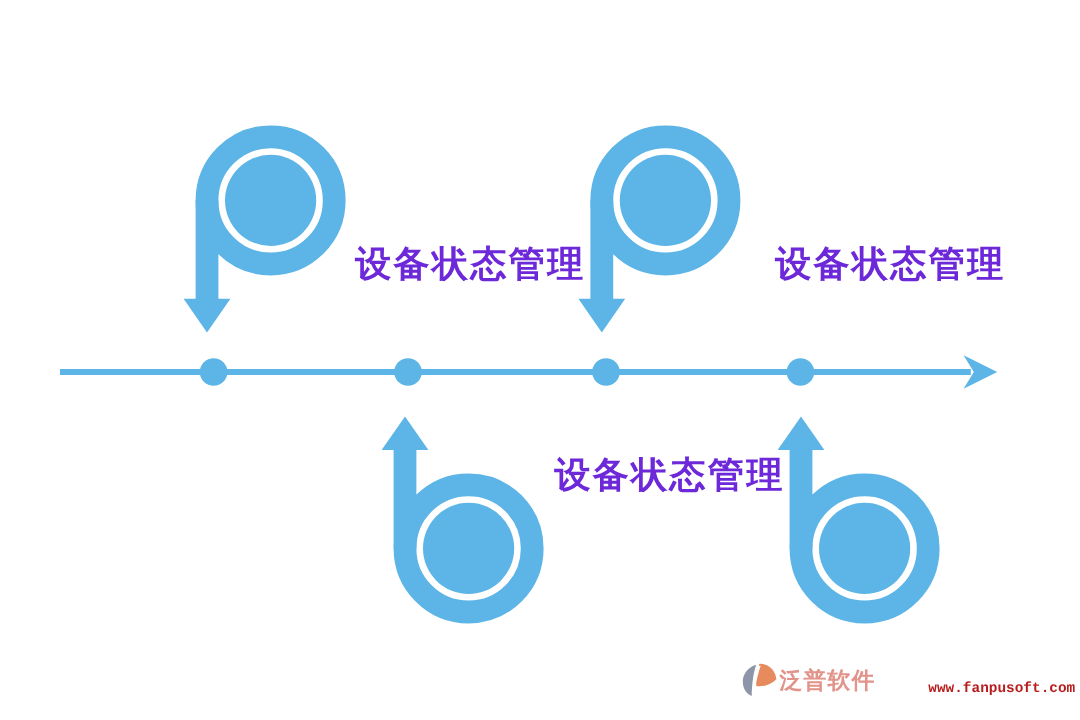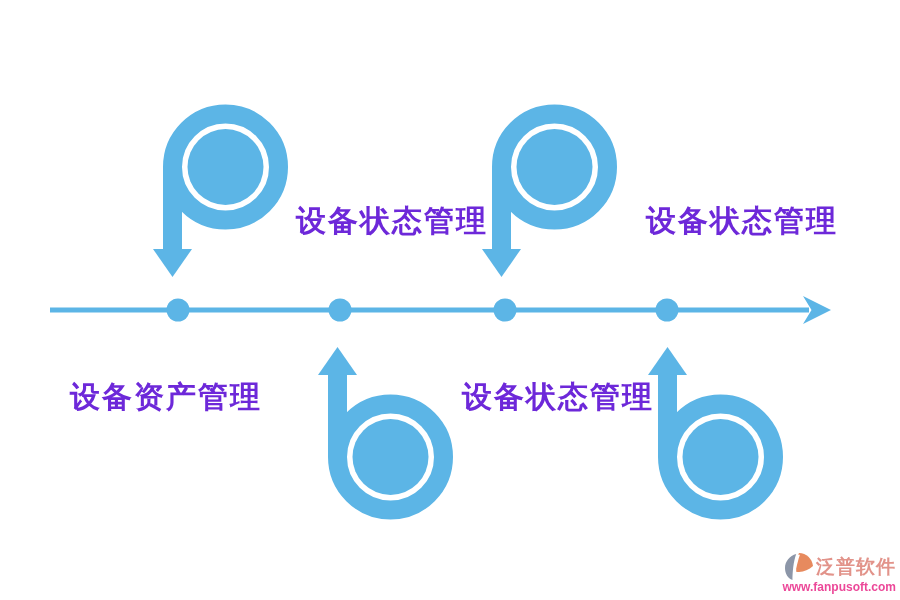--- a/index.html
+++ b/index.html
@@ -20,37 +20,38 @@
     color: #6d28d9;
     letter-spacing: 2px;
     white-space: nowrap;
     font-family: "Liberation Sans", sans-serif;
   }
   .watermark {
     position: absolute;
     top: 553px;
     right: 4px;
     display: flex;
-    flex-direction: column;
+    flex-direction: row;
     align-items: flex-end;
+    gap: 44px;
   }
   .wm-row { display: flex; align-items: center; gap: 2px; }
   .wm-brand {
     font-size: 19px;
     font-weight: bold;
     letter-spacing: 1px;
     color: #E2938A;
     font-family: "Liberation Sans", sans-serif;
   }
   .wm-url {
     font-size: 12px;
     font-weight: bold;
-    color: #ec4899;
+    color: #b91c1c;
     margin-top: -1px;
-    font-family: Liberation Sans, sans-serif;
+    font-family: Liberation Mono, monospace;
   }
   .blue-fill { fill: #5CB5E6; }
   .blue-stroke { stroke: #5CB5E6; }
 </style>
 </head>
 <body>
 
 <div class="canvas">
 
   <svg class="abs" style="left:153px; top:104px;" width="145" height="174" viewBox="0 0 145 174">
@@ -87,21 +88,20 @@
     <circle class="blue-fill" cx="295" cy="16" r="11.5"></circle>
     <circle class="blue-fill" cx="460" cy="16" r="11.5"></circle>
     <circle class="blue-fill" cx="622" cy="16" r="11.5"></circle>
     <path class="blue-fill" d="M758 2 L786 16 L758 30 L766.5 16 Z"></path>
   </svg>
 
   <div class="label" style="left:296px; top:206px;">设备状态管理</div>
 
   <div class="label" style="left:646px; top:206px;">设备状态管理</div>
 
-  <div class="label" style="left:70px; top:382px;">设备资产管理</div>
 
   <div class="label" style="left:462px; top:382px;">设备状态管理</div>
 
   <div class="watermark">
     <div class="wm-row">
       <svg width="30" height="28" viewBox="0 0 32 30">
         <path d="M13 1 C6 3 1 9 1 16 C1 22 4 27 9 29 C9 21 10 9 13 1 Z" fill="#8C96A8"></path>
         <path d="M16 0 C24 0 30 6 31 14 C26 19 19 21 13 20 C13 13 13 6 16 0 Z" fill="#E78A5E"></path>
         <path d="M14 2 C12 8 11.5 14 12 19 C14 14 15 7 17 2 Z" fill="#ffffff"></path>
       </svg>

